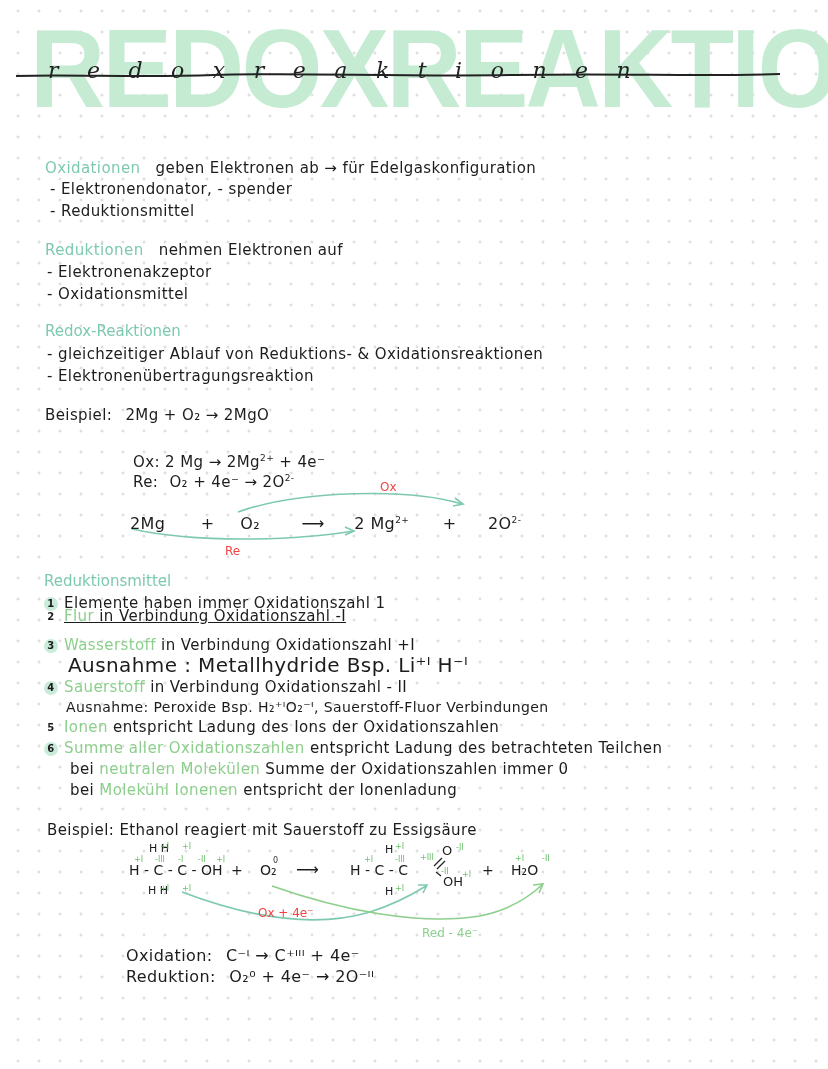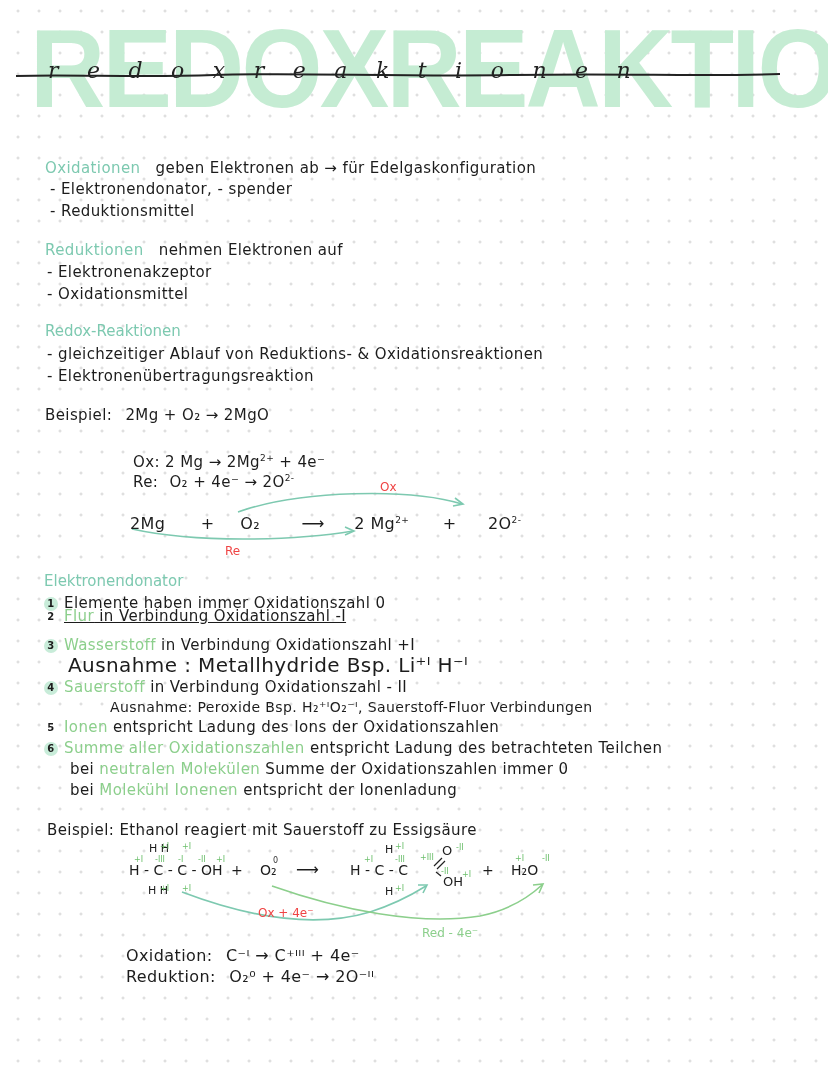--- a/index.html
+++ b/index.html
@@ -93,36 +93,36 @@
 <div class="abs t" style="left:130px;top:510px;font-size:16px;">
   <span>2Mg</span>
   <span style="margin-left:30px">+</span>
   <span style="margin-left:20px">O₂</span>
   <span style="margin-left:36px">⟶</span>
   <span style="margin-left:24px">2 Mg</span><span class="sup">2+</span>
   <span style="margin-left:28px">+</span>
   <span style="margin-left:26px">2O</span><span class="sup">2-</span>
 </div>
 
-<div class="abs heading" style="left:44px;top:572px;">Elektronendonator</div>
+<div class="abs heading" style="left:44px;top:572px;">Reduktionsmittel</div>
 
 <div class="abs t" style="left:44px;top:593px;">
-  <span class="num">1</span><span>Elemente haben immer Oxidationszahl 0</span>
+  <span class="num">1</span><span>Elemente haben immer Oxidationszahl 1</span>
 </div>
 <div class="abs t" style="left:44px;top:606px;text-decoration:underline;">
   <span class="num plain">2</span><span class="lgreen">Flur</span><span> in Verbindung Oxidationszahl -I</span>
 </div>
 <div class="abs t" style="left:44px;top:635px;">
   <span class="num">3</span><span class="lgreen">Wasserstoff</span><span> in Verbindung Oxidationszahl +I</span>
 </div>
 <div class="abs t" style="left:68px;top:655px;font-size:20px;">Ausnahme : Metallhydride Bsp. Li⁺ᴵ H⁻ᴵ</div>
 <div class="abs t" style="left:44px;top:677px;">
   <span class="num">4</span><span class="lgreen">Sauerstoff</span><span> in Verbindung Oxidationszahl - II</span>
 </div>
-<div class="abs t" style="left:66px;top:697px;font-size:14px;margin-left:44px;">Ausnahme: Peroxide Bsp. H₂⁺ᴵO₂⁻ᴵ, Sauerstoff-Fluor Verbindungen</div>
+<div class="abs t" style="left:66px;top:697px;font-size:14px;">Ausnahme: Peroxide Bsp. H₂⁺ᴵO₂⁻ᴵ, Sauerstoff-Fluor Verbindungen</div>
 <div class="abs t" style="left:44px;top:717px;">
   <span class="num plain">5</span><span class="lgreen">Ionen</span><span> entspricht Ladung des Ions der Oxidationszahlen</span>
 </div>
 <div class="abs t" style="left:44px;top:738px;">
   <span class="num">6</span><span class="lgreen">Summe aller Oxidationszahlen</span><span> entspricht Ladung des betrachteten Teilchen</span>
 </div>
 <div class="abs t" style="left:70px;top:759px;">
   <span>bei </span><span class="lgreen">neutralen Molekülen</span><span> Summe der Oxidationszahlen immer 0</span>
 </div>
 <div class="abs t" style="left:70px;top:780px;">

